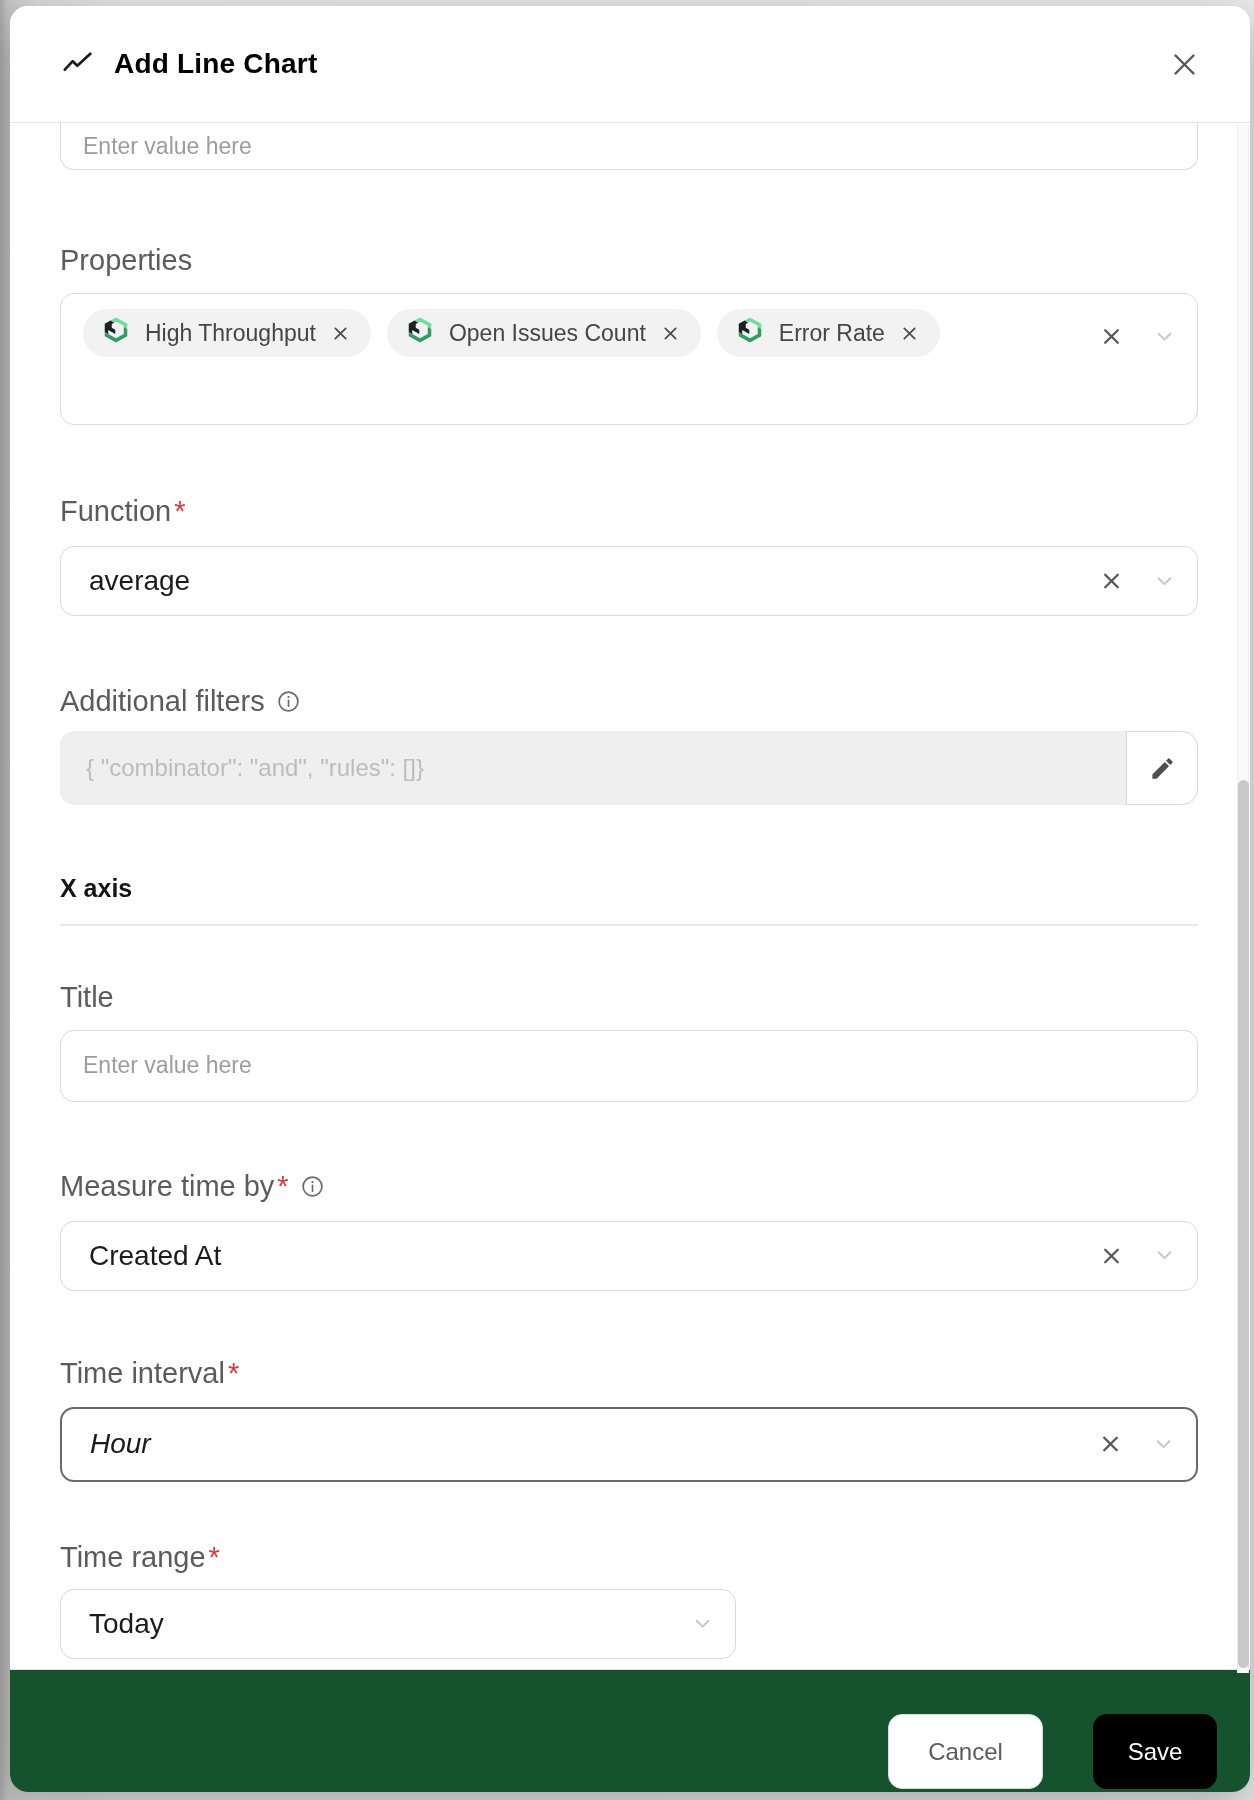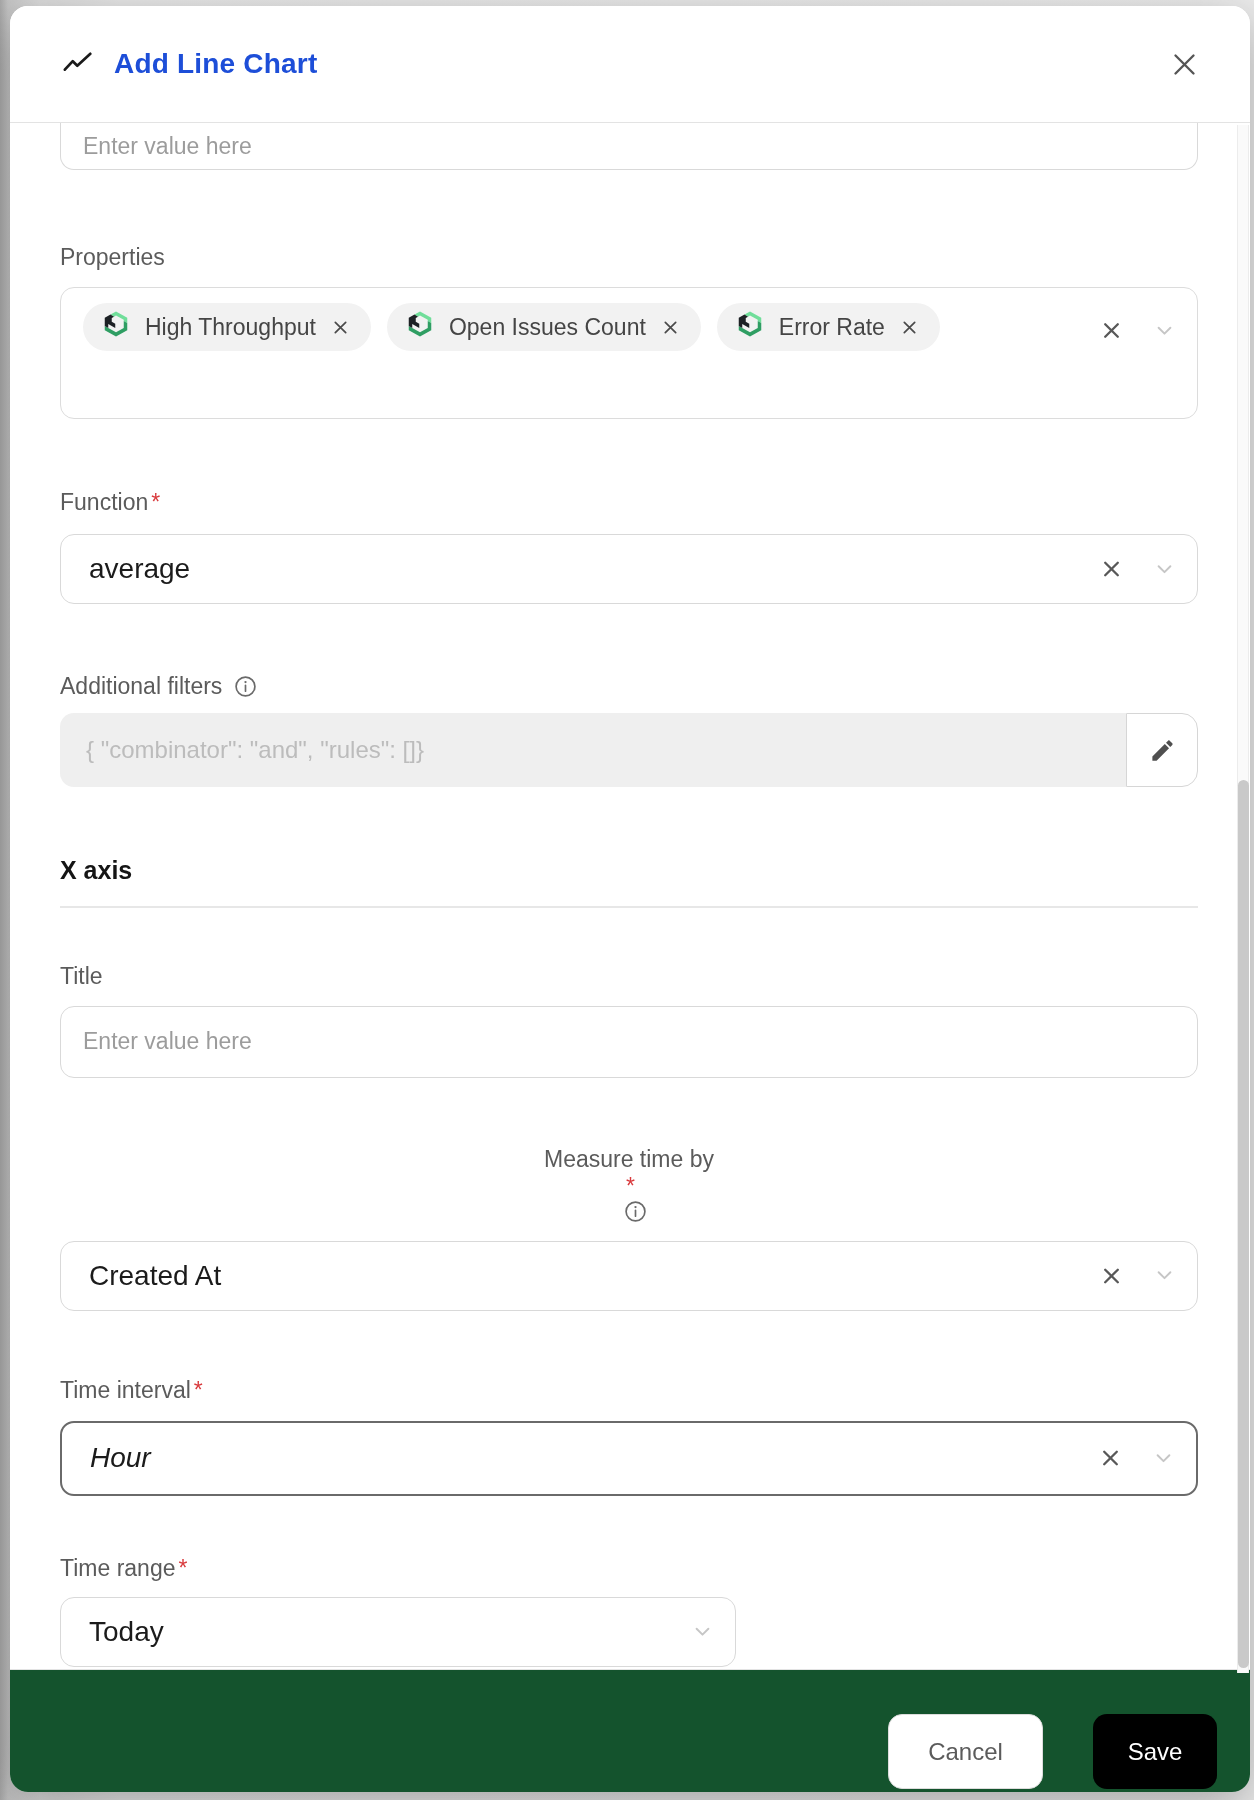--- a/index.html
+++ b/index.html
@@ -14,28 +14,28 @@
     background:#ffffff; border-radius:18px;
     box-shadow:0 14px 50px rgba(0,0,0,.30);
     display:flex; flex-direction:column; overflow:hidden;
   }
   
   .modal-header {
     flex:0 0 auto; height:117px; display:flex; align-items:center;
     padding:0 44px 0 52px; border-bottom:1.5px solid #e3e3e3; background:#fff;
   }
   .header-icon { margin-right:18px; display:flex; }
-  .modal-title { font-size:28px; font-weight:700; color:#1d4ed8; letter-spacing:.2px;text-align:right; }
+  .modal-title { font-size:28px; font-weight:700; color:#000000; letter-spacing:.2px;text-align:right; }
   .close-btn {
     margin-left:auto; background:none; border:none; width:44px; height:44px;
     display:flex; align-items:center; justify-content:center; cursor:pointer;
   }
   
   .modal-body { flex:1 1 auto; overflow:hidden; position:relative; padding:0 52px 0 50px; }
-  .field-label { font-size:23px; color:#5b5b5b; display:flex; align-items:center; }
+  .field-label { font-size:29px; color:#5b5b5b; display:flex; align-items:center; }
   .req { color:#d93b3e; margin-left:3px; }
   .info-icon { margin-left:12px; display:flex; cursor:pointer; }
   .section-heading { font-size:25px; font-weight:700; color:#151515; }
   .divider { height:1.5px; background:#e7e7e7; }
 
   .text-input {
     width:100%; height:72px; border:1.5px solid #d9d9d9; border-radius:14px;
     font-family:"Liberation Sans",sans-serif; font-size:23px; color:#be185d;
     padding:0 22px; outline:none; background:#fff;
   }
@@ -85,21 +85,21 @@
   .m-props-label   { margin-top:74px; }
   .m-multiselect   { margin-top:16px; }
   .m-func-label    { margin-top:70px; }
   .m-func-select   { margin-top:18px; }
   .m-filters-label { margin-top:69px; }
   .m-filters-row   { margin-top:13px; }
   .m-xaxis         { margin-top:69px; }
   .m-divider       { margin-top:21px; }
   .m-title-label   { margin-top:55px; }
   .m-title-input   { margin-top:16px; }
-  .m-measure-label { margin-top:68px;flex-direction:column; }
+  .m-measure-label { margin-top:68px; }
   .m-measure-select{ margin-top:18px; }
   .m-interval-label{ margin-top:66px; }
   .m-interval-select{ margin-top:17px; height:75px;font-style:italic; }
   .m-range-label   { margin-top:59px; }
   .m-range-select  { margin-top:15px; width:676px; padding-right:60px; }
 
   
   .modal-footer {
     flex:0 0 auto; height:123px; border-top:1.5px solid #e3e3e3;
     display:flex; justify-content:flex-end; align-items:flex-start; gap:50px;

